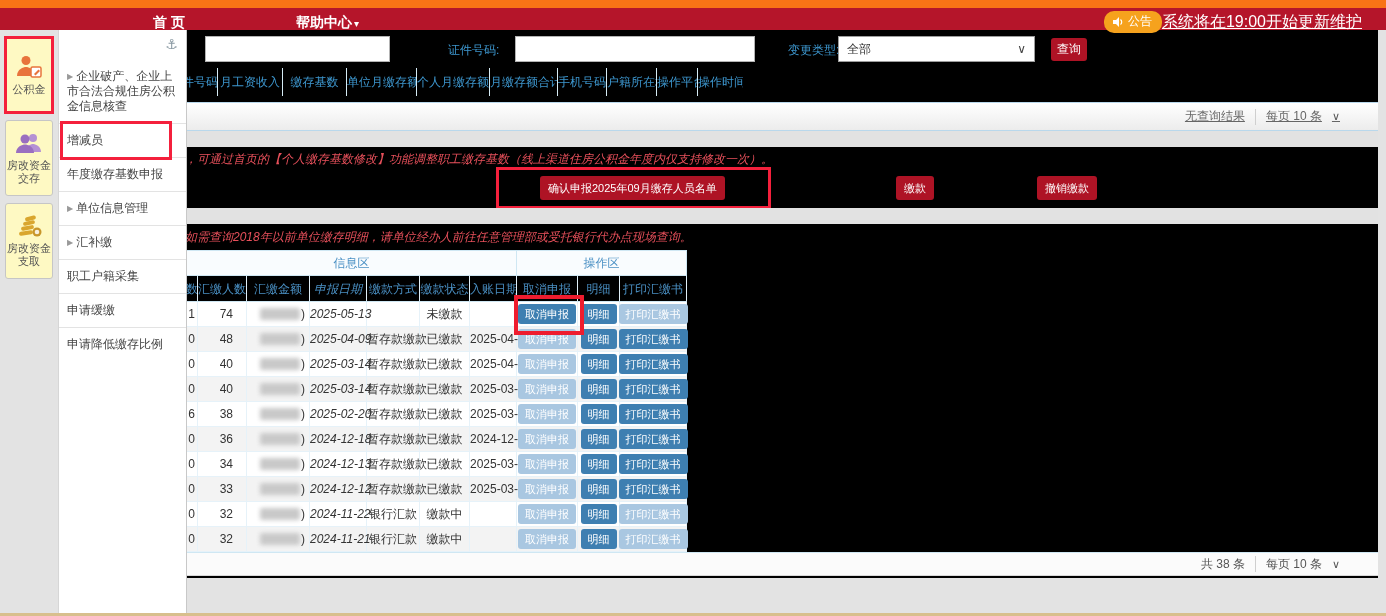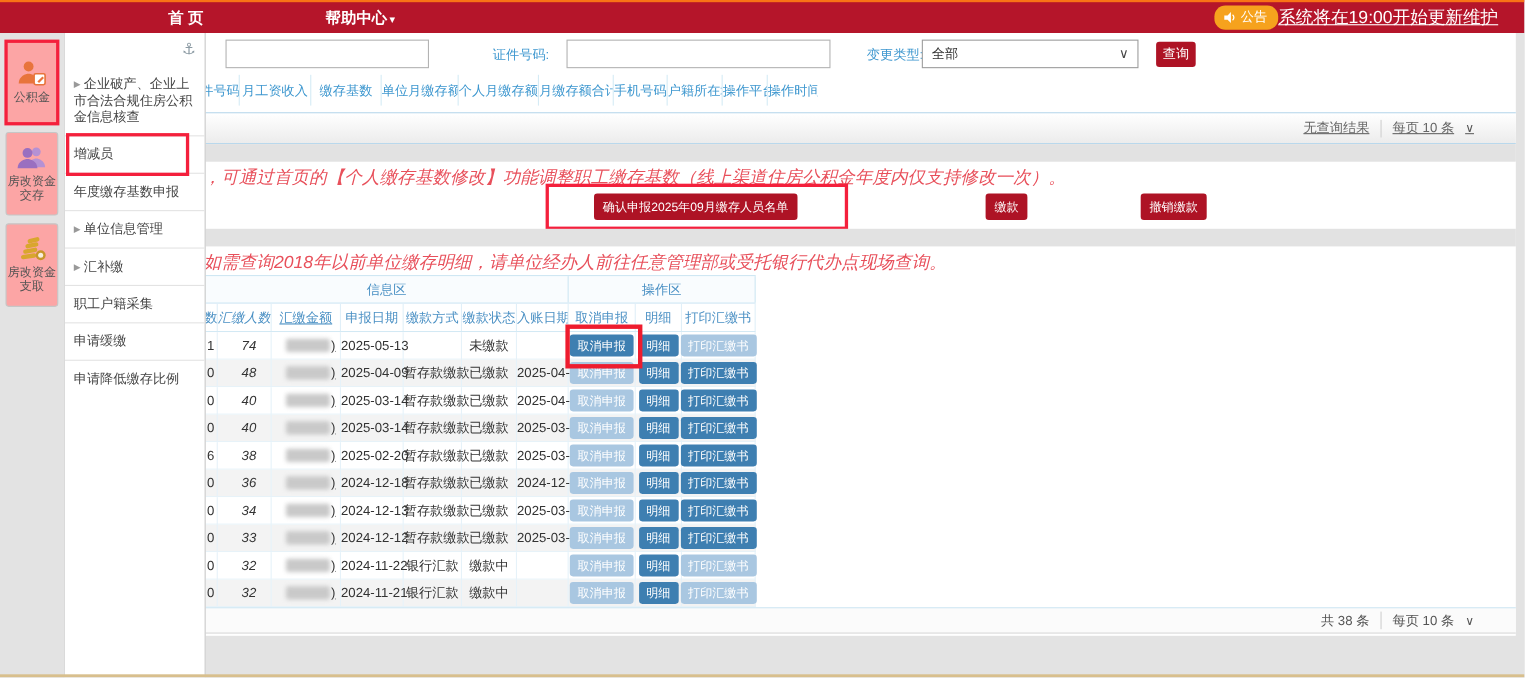--- a/index.html
+++ b/index.html
@@ -1,31 +1,31 @@
 <!DOCTYPE html>
 <html><head>
 <meta charset="utf-8">
 <style>
   * { margin:0; padding:0; box-sizing:border-box; }
   html,body { width:1386px; height:616px; }
   body { font-family:"Liberation Sans","DejaVu Sans",sans-serif; background:#e3e3e3; }
   .stage { position:relative; width:1386px; height:616px; background:#e3e3e3; overflow:hidden; }
 
   
-  .topbar { position:absolute; left:0; top:0; width:1386px; height:30px; background:#b5152a; border-top:2px solid #f97316; z-index:8; }
+  .topbar { position:absolute; left:0; top:0; width:1386px; height:30px; background:#b5152a; border-top:8px solid #f97316; z-index:8; }
   .nav-item { position:absolute; top:0; height:28px; line-height:28px; color:#fff; font-size:14px; font-weight:bold; cursor:pointer; }
   .nav-home { left:153px; }
   .nav-help { left:296px; }
   .nav-help .caret { font-size:10px; font-weight:normal; margin-left:2px; }
   .announce { position:absolute; right:24px; top:0; height:28px; display:flex; align-items:center; }
   .badge { background:#f6a21d; color:#fff; font-size:12px; border-radius:10px; padding:2px 10px 3px 8px; display:inline-flex; align-items:center; gap:4px; }
   .annc-link { color:#fff; font-size:16px; text-decoration:underline; cursor:pointer; }
 
   
-  .content { position:absolute; left:90px; top:30px; width:1288px; height:548px; background:#ffffff; z-index:1; }
+  .content { position:absolute; left:90px; top:30px; width:1288px; height:548px; background:#000000; z-index:1; }
 
   .inp { position:absolute; height:26px; border:1px solid #b3b3b3; background:#fff; font-size:12px; padding:0 6px; }
   .inp1 { left:115px; top:6px; width:185px; }
   .inp2 { left:425px; top:6px; width:240px; }
   .flabel { position:absolute; top:12px; color:#3d97cf; font-size:12px; }
   .lbl-id { left:358px; }
   .lbl-type { left:698px; }
   .sel { position:absolute; left:748px; top:6px; width:197px; height:26px; border:1px solid #9d9d9d; background:#fff; font-size:12px; color:#333; line-height:24px; padding-left:8px; cursor:pointer; }
   .sel .chev { position:absolute; right:8px; top:0; color:#444; font-size:12px; }
   .btn-red { background:#ae1325; color:#fff; border:none; border-radius:3px; font-size:12px; cursor:pointer; }
@@ -36,58 +36,58 @@
   .emp-header .hc:last-child { border-right:none; }
 
   .toolbar1 { position:absolute; left:0; top:72px; width:1288px; height:29px; background:linear-gradient(#ffffff,#ececec); border-top:1px solid #b9d8ec; border-bottom:1px solid #b9d8ec; display:flex; justify-content:flex-end; align-items:center; padding-right:38px; gap:10px; font-size:12px; color:#666;text-decoration:underline; }
   .vsep { width:1px; height:16px; background:#cfcfcf; }
   .chev-s { font-size:11px; color:#555; cursor:pointer; }
 
   .gap { position:absolute; left:0; width:1288px; background:#e2e2e2; }
   .gap1 { top:101px; height:16px; }
   .gap2 { top:178px; height:16px; }
 
-  .notice { position:absolute; left:95px; color:#e8505b; font-size:16px; font-style:italic; white-space:nowrap; }
+  .notice { position:absolute; left:95px; color:#e8505b; font-size:12px; font-style:italic; white-space:nowrap; }
   .notice1 { top:121px; }
   .notice2 { top:199px; }
 
   .confirm-wrap { position:absolute; left:450px; top:146px; }
   .btn-act { height:24px; font-size:11px; padding:0 8px; position:relative; }
   .ann-confirm { position:absolute; left:-44px; right:-46px; top:-9px; bottom:-9px; border:3px solid #f4203c; pointer-events:none; }
   .btn-pay { position:absolute; left:806px; top:146px; }
   .btn-cancelpay { position:absolute; left:947px; top:146px; }
 
   
   .sumtable { position:absolute; left:96px; top:220px; width:501px; font-size:12px; color:#333; }
   .g-row { display:flex; height:26px; border-top:1px solid #cfe7f3; border-bottom:1px solid #cfe7f3; background:#f9fcfe; }
   .g-cell { line-height:24px; text-align:center; color:#4a90c4; border-right:1px solid #cfe7f3; }
   .g-info { width:331px; border-left:1px solid #cfe7f3;text-align:center; }
   .g-ops  { width:170px; }
   .h-row { display:flex; height:26px; border-bottom:1px solid #cfe7f3; }
   .h-row .hcell { line-height:26px; text-align:center; color:#4a90c4; border-right:1px solid #e0eff8; white-space:nowrap; overflow:hidden; }
   .trow { display:flex; height:25px; align-items:center; border-bottom:1px solid #e6f2f9; background:#fff; }
   .trow.alt { background:#f3f3f3; }
   .c { height:25px; line-height:25px; border-right:1px solid #e6f2f9; white-space:nowrap; overflow:visible; text-align:center; }
-  .w0{width:12px;} .w1{width:49px;font-style:italic;} .w2{width:63px;text-decoration:underline;} .w3{width:57px;} .w4{width:53px;} .w5{width:50px;} .w6{width:47px;} .w7{width:61px;} .w8{width:42px;} .w9{width:67px;}
+  .w0{width:12px;} .w1{width:49px;} .w2{width:63px;} .w3{width:57px;font-style:italic;} .w4{width:53px;} .w5{width:50px;} .w6{width:47px;} .w7{width:61px;} .w8{width:42px;} .w9{width:67px;}
   .c-num { text-align:right; padding-right:13px; }
   .c-amt { text-align:right; padding-right:4px; }
   .blurblock { display:inline-block; width:40px; height:12px; background:#c9c9c9; border-radius:2px; filter:blur(2px); vertical-align:middle; margin-right:1px; }
   .cellbtn { position:relative; display:flex; align-items:center; justify-content:center; }
   .tbtn { height:20px; border:none; border-radius:3px; color:#fff; font-size:11px; padding:0 7px; cursor:pointer; white-space:nowrap; }
   .tbtn.on  { background:#3e7fb1; }
   .tbtn.off { background:#a9c7e1; cursor:default; }
   .cellbtn.annotated::after { content:""; position:absolute; left:-3px; right:-7px; top:-7px; bottom:-8px; border:4px solid #ee1c2e; pointer-events:none; z-index:4; }
 
   .tfooter { position:absolute; left:0; top:522px; width:1288px; height:24px; background:#fbfbfb; border-top:1px solid #cfe7f3; border-bottom:1px solid #d9d9d9; display:flex; align-items:center; font-size:12px; color:#555; }
   .skip-ico { margin-left:8px; font-size:10px; color:#444; letter-spacing:-1px; }
   .pager { margin-left:auto; display:flex; align-items:center; gap:10px; padding-right:38px; }
 
   
   .railbar { position:absolute; left:0; top:30px; width:58px; height:586px; background:#e3e3e3; z-index:6; }
-  .rail-item { position:absolute; left:5px; width:48px; height:76px; background:#fca5a5; border:1px solid #c6c6c6; border-radius:3px; display:flex; flex-direction:column; align-items:center; justify-content:center; gap:3px; font-size:11px; color:#555; text-align:center; line-height:13px; cursor:pointer; }
+  .rail-item { position:absolute; left:5px; width:48px; height:76px; background:#fef9c3; border:1px solid #c6c6c6; border-radius:3px; display:flex; flex-direction:column; align-items:center; justify-content:center; gap:3px; font-size:11px; color:#555; text-align:center; line-height:13px; cursor:pointer; }
   .rail-1 { top:7px; } .rail-2 { top:90px; } .rail-3 { top:173px; }
   .rail-item.annotated::after { content:""; position:absolute; inset:-2px; border:3px solid #f4203c; pointer-events:none; }
 
   
   .menupanel { position:absolute; left:58px; top:30px; width:129px; height:586px; background:#fff; border-left:1px solid #d6d6d6; border-right:1px solid #c8c8c8; z-index:5; }
   .anchor { position:absolute; right:8px; top:6px; color:#8b9aa3; font-size:14px; cursor:pointer; }
   .menu-list { position:absolute; top:30px; left:0; right:0; }
   .m-item { position:relative; padding:9px 6px 9px 8px; font-size:12px; color:#444; border-bottom:1px solid #e3e3e3; line-height:15px; cursor:pointer; }
   .m-item:last-child { border-bottom:none; }
   .m-arrow { color:#999; font-size:8px; margin-right:3px; vertical-align:1px; }

